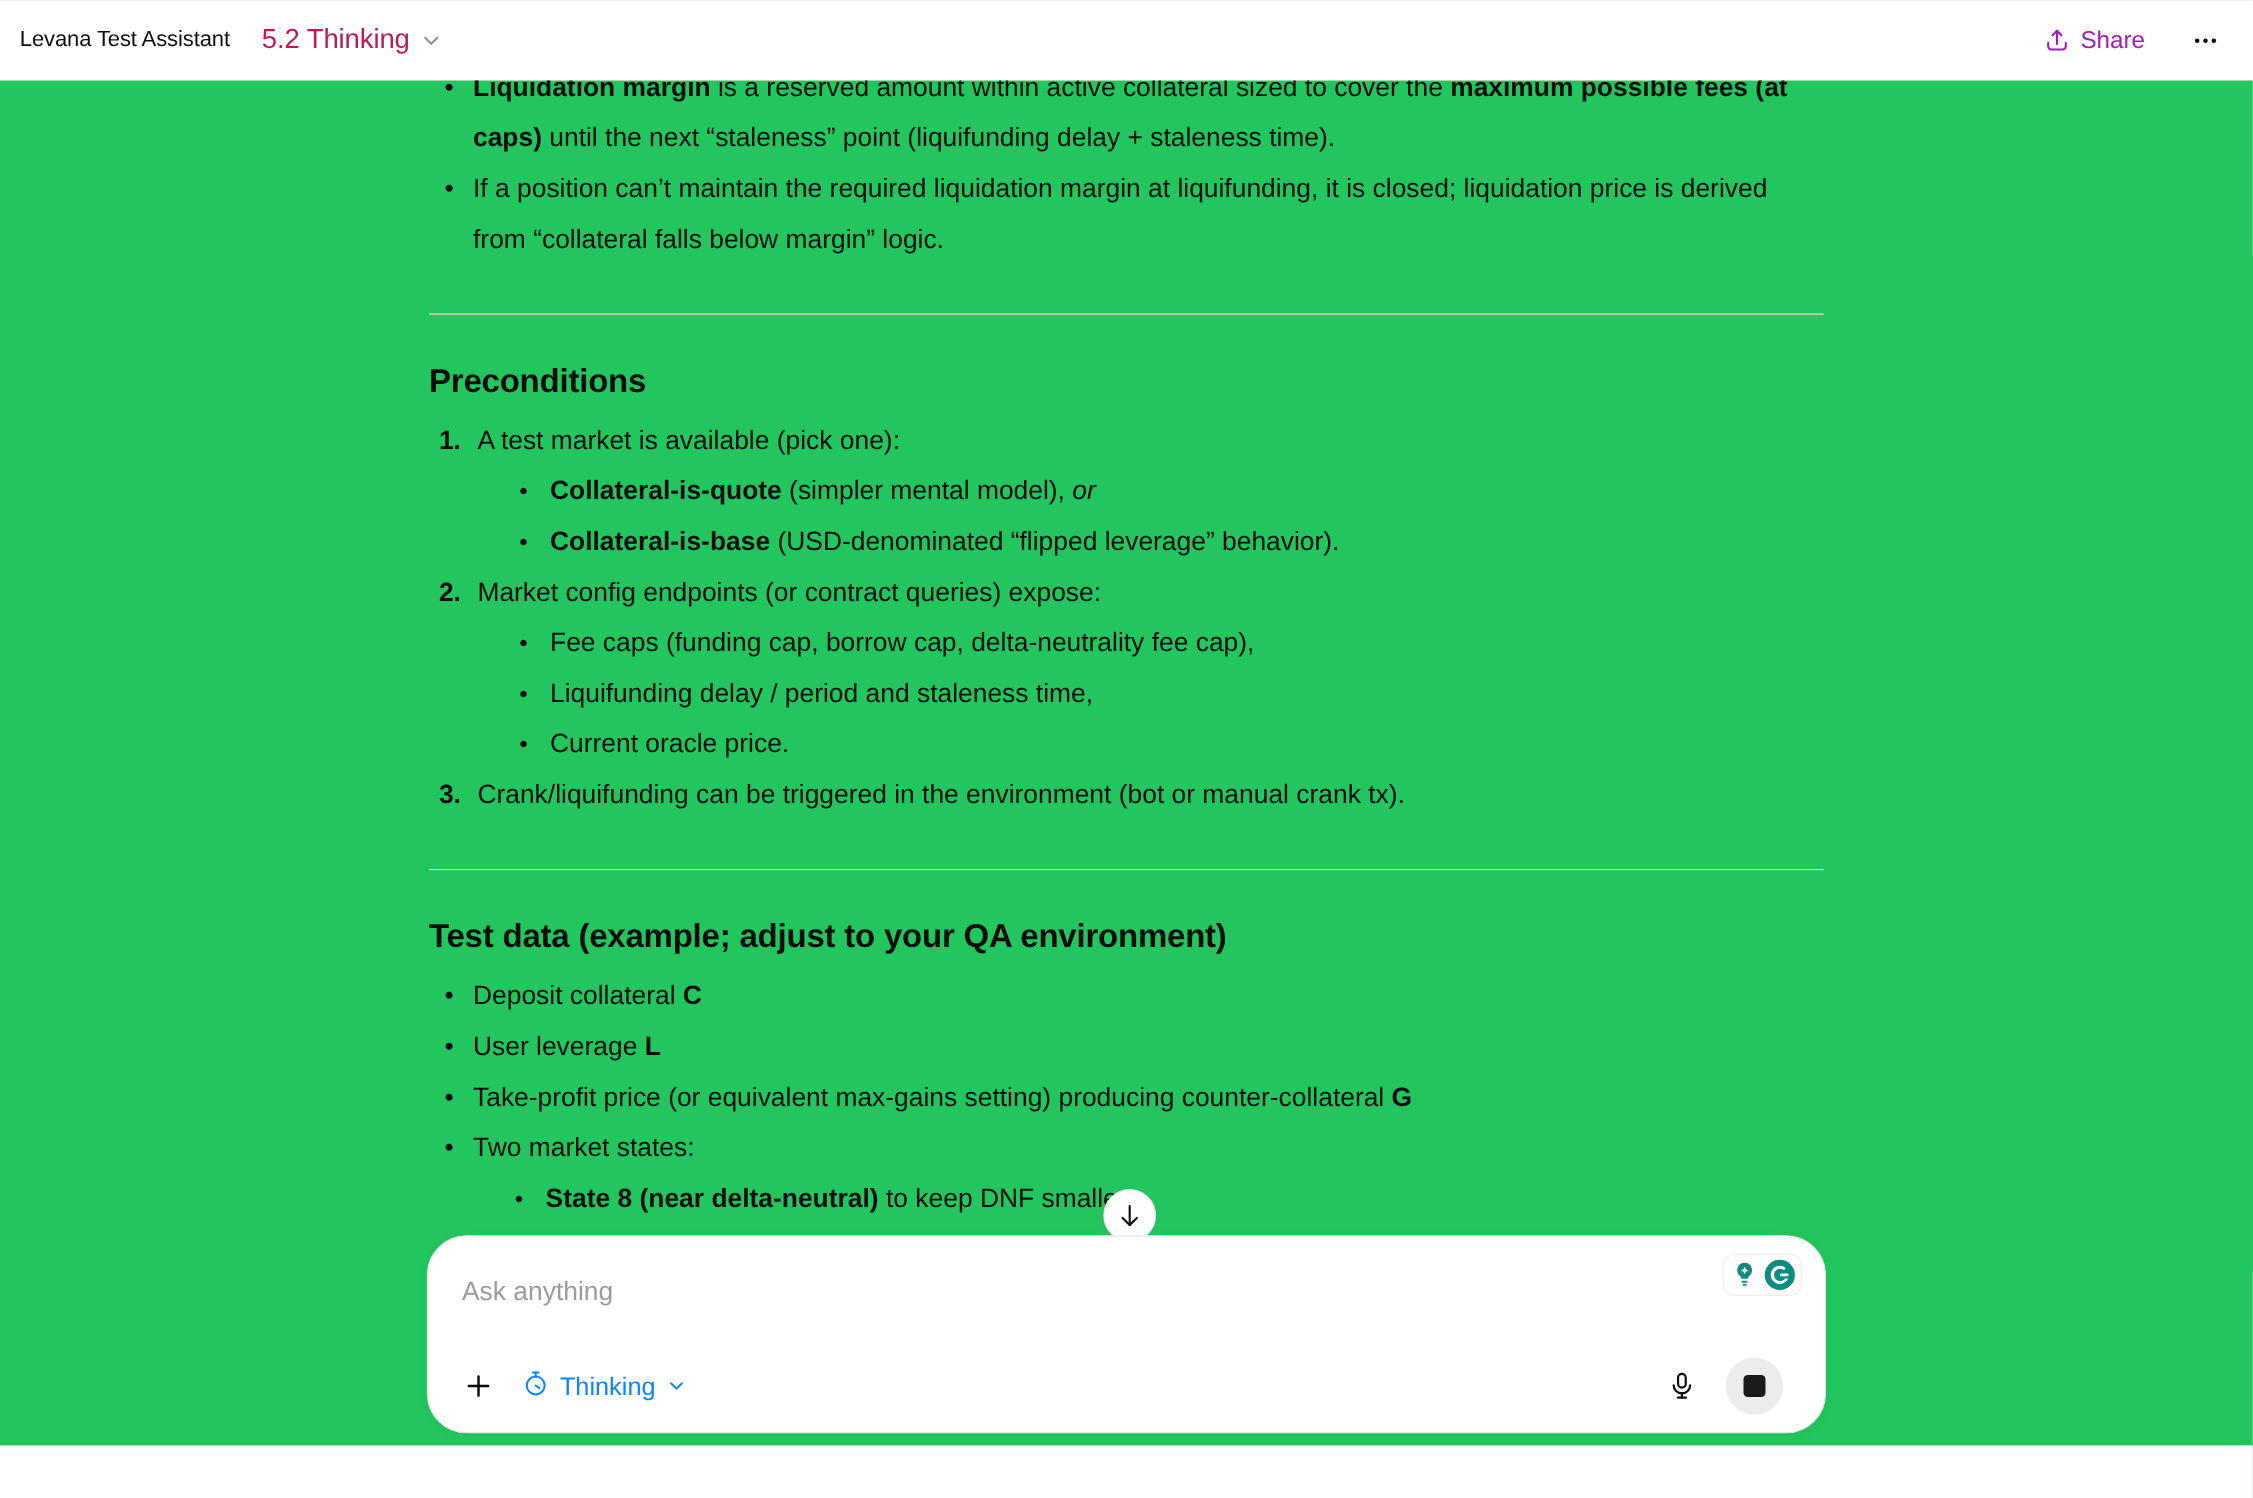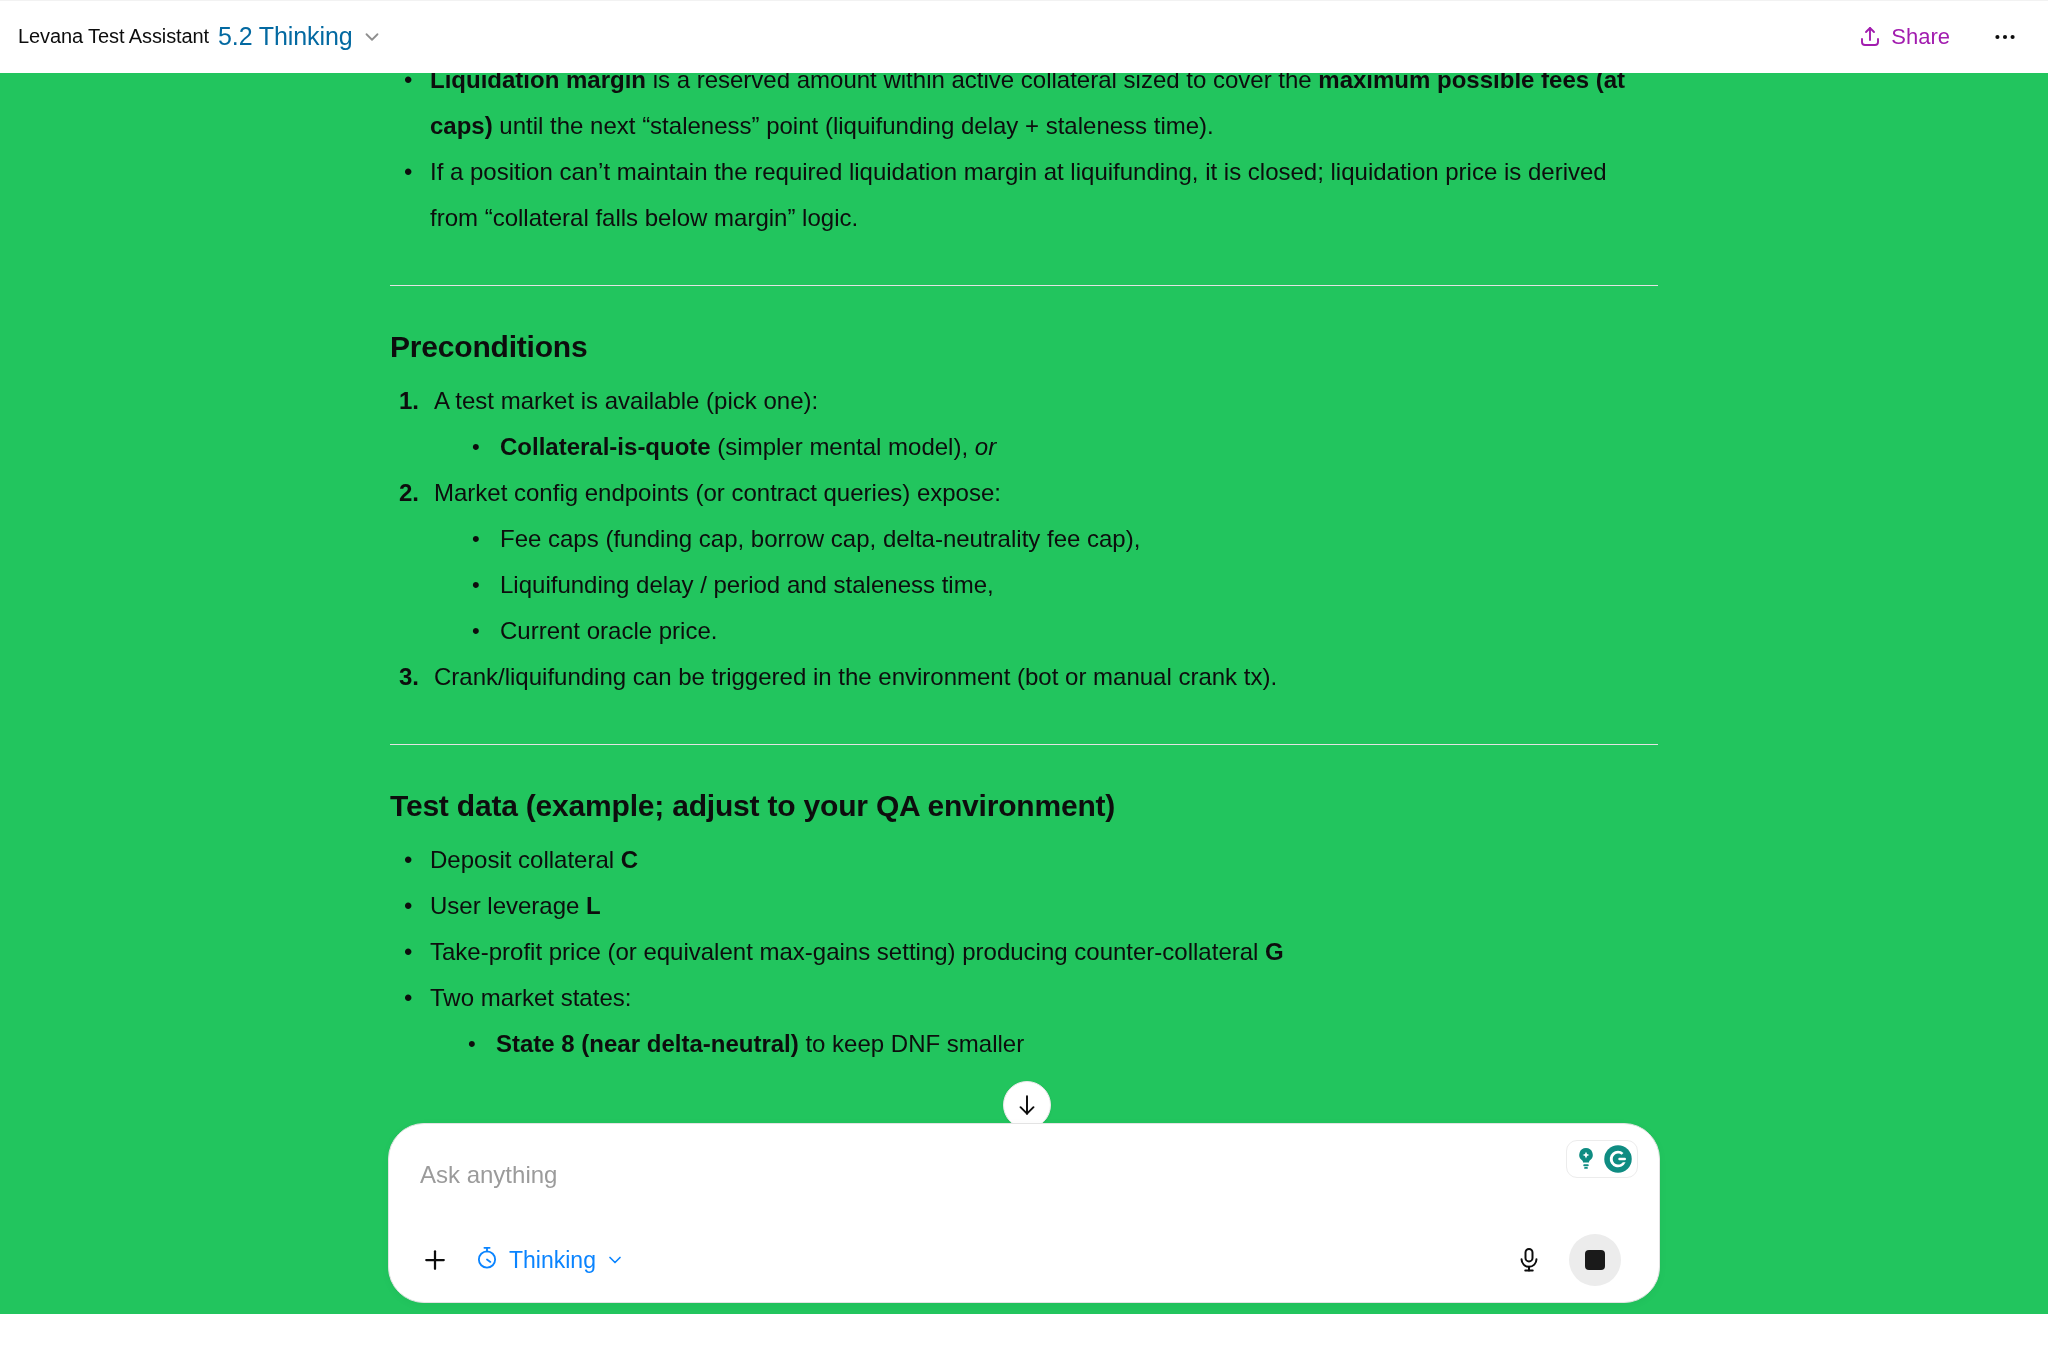--- a/index.html
+++ b/index.html
@@ -19,22 +19,22 @@
     display: flex; align-items: center;
     padding: 0 24px 0 18px;
     z-index: 40;
   }
   .topbar-left { display: flex; align-items: center; gap: 9px; }
   .assistant-name {
     font-size: 20px; font-weight: 400; color: #0d0d0d;
     letter-spacing: -0.1px; white-space: nowrap;
   }
   .model-name {
-    font-size: 25px; font-weight: 400; color: #0369a1;
-    letter-spacing: -0.1px; white-space: nowrap;
+    font-size: 25px; font-weight: 400; color: #be185d;
+    letter-spacing: -0.1px; white-space: nowrap; margin-left: 20px;
   }
   .chev-hdr {
     width: 22px; height: 22px; color: #8f8f8f;
     display: flex; align-items: center; justify-content: center;
     margin-left: -1px;
   }
   .topbar-right {
     margin-left: auto; display: flex; align-items: center; gap: 30px;
   }
   .share-btn {
@@ -263,20 +263,23 @@
 
     <hr class="hr">
 
     <h2 class="section">Preconditions</h2>
     <ol class="num">
       <li>
         <span>A test market is available (pick one):</span>
         <ul class="sub">
           <li>
             <b>Collateral-is-quote</b><span> (simpler mental model), </span><i>or</i>
+          </li>
+          <li>
+            <b>Collateral-is-base</b><span> (USD-denominated “flipped leverage” behavior).</span>
           </li>
         </ul>
       </li>
       <li>
         <span>Market config endpoints (or contract queries) expose:</span>
         <ul class="sub">
           <li><span>Fee caps (funding cap, borrow cap, delta-neutrality fee cap),</span></li>
           <li><span>Liquifunding delay / period and staleness time,</span></li>
           <li><span>Current oracle price.</span></li>
         </ul>

